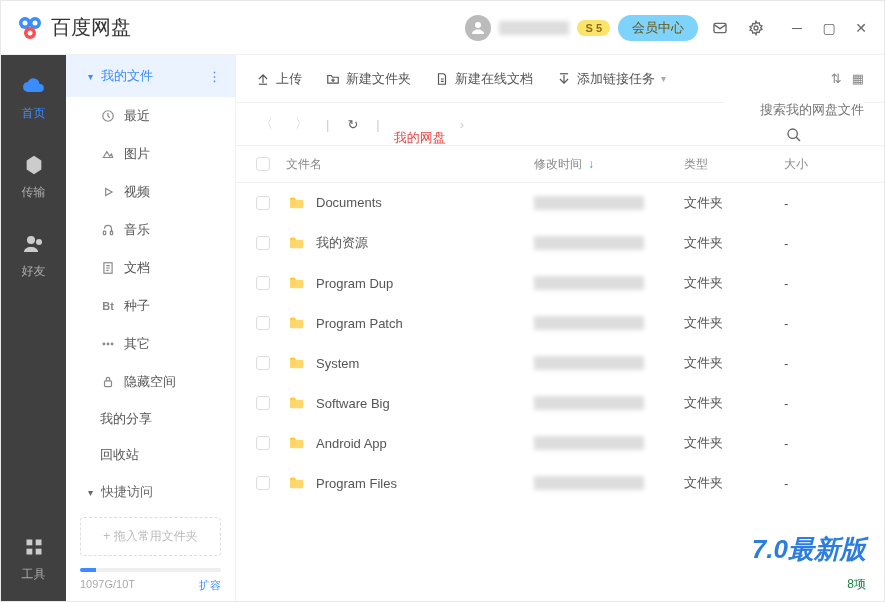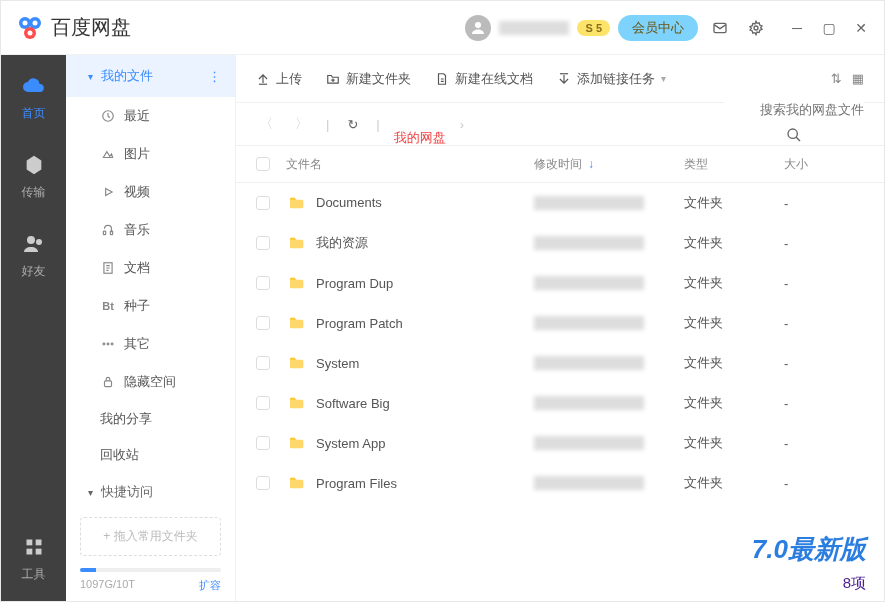--- a/index.html
+++ b/index.html
@@ -70,21 +70,21 @@
 .col-size { width: 80px; }
 .sort-arrow { color: #3b8cff; }
 
 .rows { flex: 1; overflow-y: auto; }
 .row { height: 40px; display: flex; align-items: center; padding: 0 20px; font-size: 13px; color: #555; cursor: pointer; }
 .checkbox { width: 14px; height: 14px; border: 1px solid #ddd; border-radius: 3px; }
 .folder-icon { width: 20px; height: 16px; margin-right: 10px; }
 .time-blur { width: 110px; height: 14px; background: #ddd; filter: blur(2px); }
 
 .watermark { position: absolute; right: 18px; bottom: 34px; font-size: 26px; font-weight: bold; color: #2b7de0; font-style: italic; }
-.statusbar { position: absolute; right: 18px; bottom: 8px; font-size: 15px; color: #4c1d95; }
+.statusbar { position: absolute; right: 18px; bottom: 8px; font-size: 12px; color: #15803d; }
 
 .chk-head { width: 14px; height: 14px; border: 1px solid #ddd; border-radius: 3px; }
 </style>
 </head>
 <body>
 
 <div class="titlebar">
   <div class="logo">
     <svg width="30" height="30" viewBox="0 0 30 30">
       <circle cx="10" cy="10" r="6" fill="#3b8cff"></circle>
@@ -443,21 +443,21 @@
         </div>
         <div class="row">
     <div class="col-check">
             <div class="checkbox"></div>
           </div>
     <div class="col-name" style="display:flex;align-items:center">
             <svg class="folder-icon" viewBox="0 0 24 24">
               <path fill="#ffd76a" d="M3 6a2 2 0 012-2h5l2 3h9a2 2 0 012 2v9a2 2 0 01-2 2H5a2 2 0 01-2-2z"></path>
               <path fill="#ffc838" d="M3 6a2 2 0 012-2h5l2 3H3z"></path>
             </svg>
-            <span>System App</span>
+            <span>Android App</span>
           </div>
     <div class="col-time">
             <div class="time-blur"></div>
           </div>
     <div class="col-type">文件夹</div>
     <div class="col-size">-</div>
         </div>
         <div class="row">
     <div class="col-check">
             <div class="checkbox"></div>

